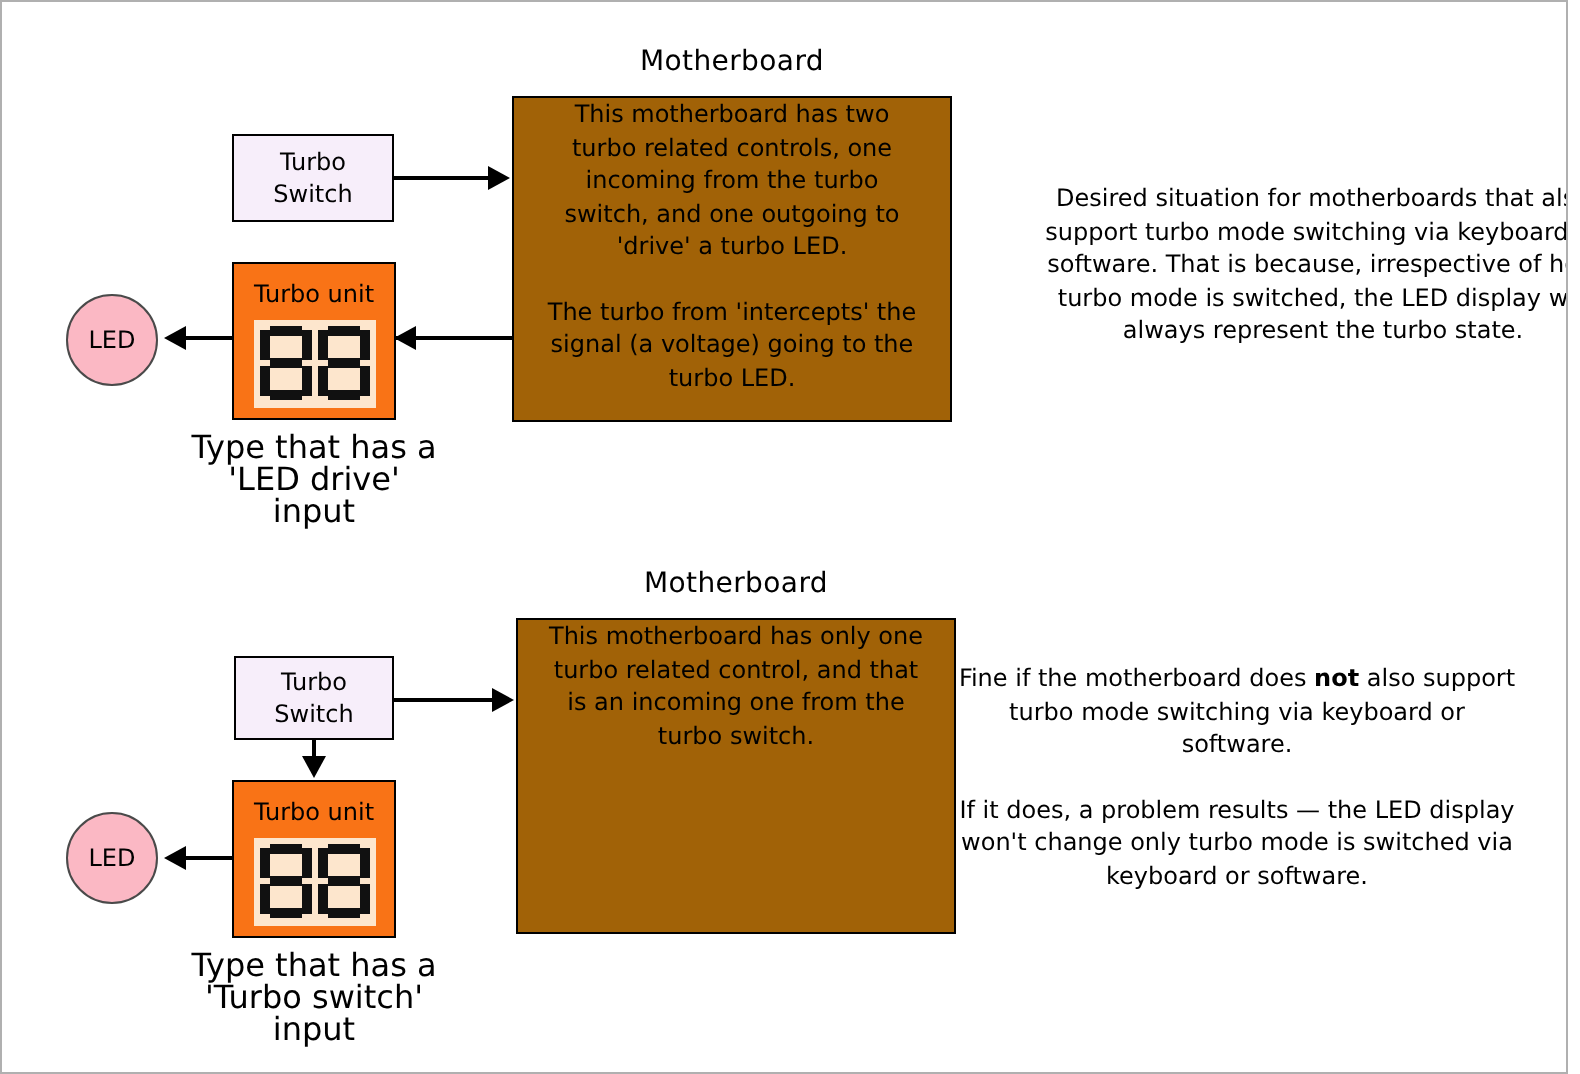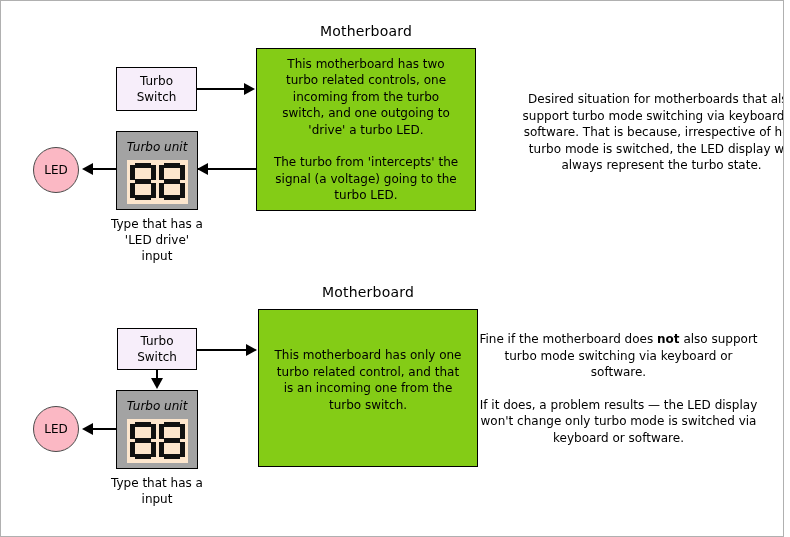--- a/index.html
+++ b/index.html
@@ -22,69 +22,68 @@
   .abs { position: absolute; }
 
   
   .title {
     font-size: 14px;
     text-align: center;
     white-space: nowrap;
     letter-spacing: 0.2px;
   }
   .caption {
-    font-size: 12px;
+    font-size: 16px;
     line-height: 16px;
     text-align: center;
   }
   .note {
     font-size: 12px;
     line-height: 16.5px;
     text-align: center;
   }
   .note p { margin: 0; }
   .note .gap { height: 16px; }
   .note b { font-weight: bold; }
 
   
   .mb-box {
-    background: #84cc16;
+    background: #a16207;
+    border: 1.5px solid #000000;
+    box-sizing: border-box;
+    display: flex;
+    align-items: flex-start;
+    justify-content: center;
+  }
+  .mb-text {
+    font-size: 12px;
+    line-height: 16.5px;
+    text-align: center;
+    padding: 0 14px;
+  }
+  .mb-text p { margin: 0; }
+  .mb-text .gap { height: 16px; }
+
+  .switch-box {
+    background: #f7eefa;
     border: 1.5px solid #000000;
     box-sizing: border-box;
     display: flex;
     align-items: center;
     justify-content: center;
-  }
-  .mb-text {
-    font-size: 12px;
-    line-height: 16.5px;
-    text-align: center;
-    padding: 0 14px;
-  }
-  .mb-text p { margin: 0; }
-  .mb-text .gap { height: 16px; }
-
-  .switch-box {
-    background: #f7eefa;
+    font-size: 12px;
+    line-height: 16px;
+    text-align: center;
+  }
+
+  .unit-box {
+    background: #f97316;
     border: 1.5px solid #000000;
     box-sizing: border-box;
-    display: flex;
-    align-items: center;
-    justify-content: center;
-    font-size: 12px;
-    line-height: 16px;
-    text-align: center;
-  }
-
-  .unit-box {
-    background: #a3a3a3;
-    border: 1.5px solid #000000;
-    box-sizing: border-box;
-    text-align: center;
-    font-style: italic;
+    text-align: center;
   }
   .unit-label {
     font-size: 12px;
     padding-top: 8px;
     line-height: 15px;
   }
 
   
   .display {
     background: #fde6cd;
@@ -263,20 +262,21 @@
 
   <div class="abs hline" style="left:90px; top:427px; width:26px;"></div>
   <div class="abs arrow-l" style="left:81px; top:422px;"></div>
 
   <div class="abs led" style="left:32px; top:405px; width:46px; height:46px;">
     <span>LED</span>
   </div>
 
   <div class="abs caption" style="left:76px; top:474px; width:160px;">
     <div>Type that has a</div>
+    <div>'Turbo switch'</div>
     <div>input</div>
   </div>
 
   <div class="abs note" style="left:475px; top:330px; width:285px;">
     <p>
       <span>Fine if the motherboard does </span><b>not</b><span> also support turbo mode switching via keyboard or software.</span>
     </p>
     <div class="gap"></div>
     <p>If it does, a problem results — the LED display won't change only turbo mode is switched via keyboard or software.</p>
   </div>

